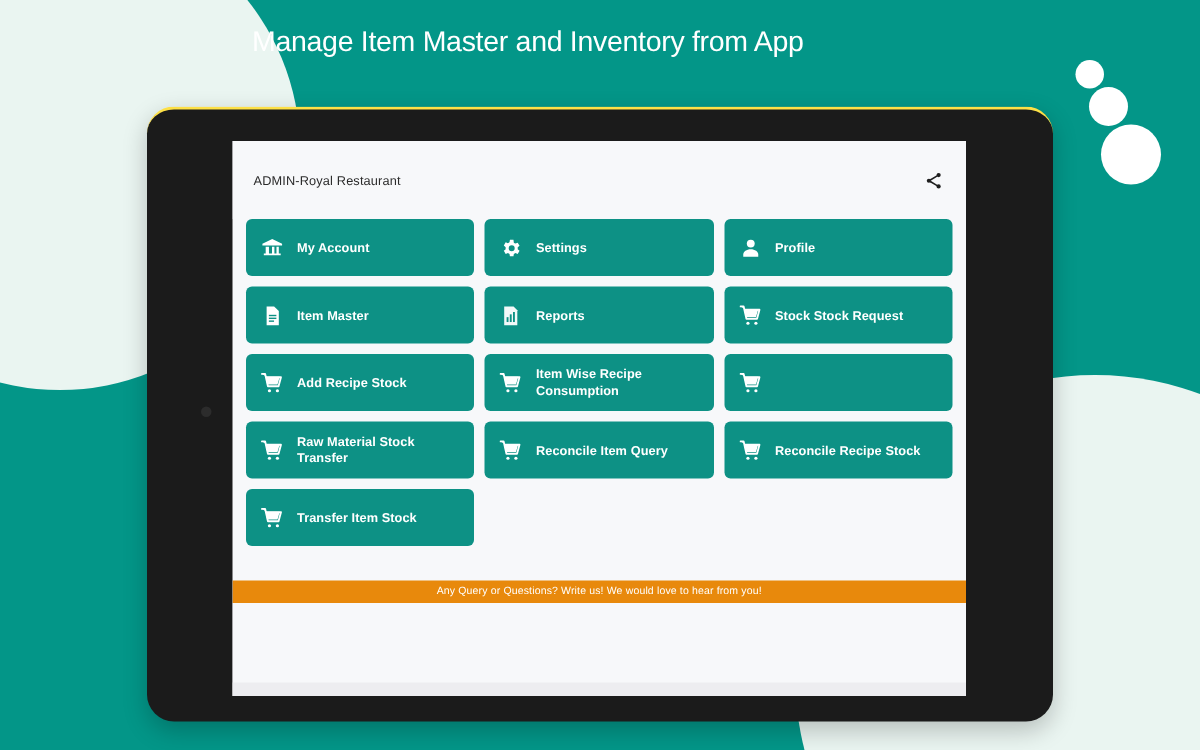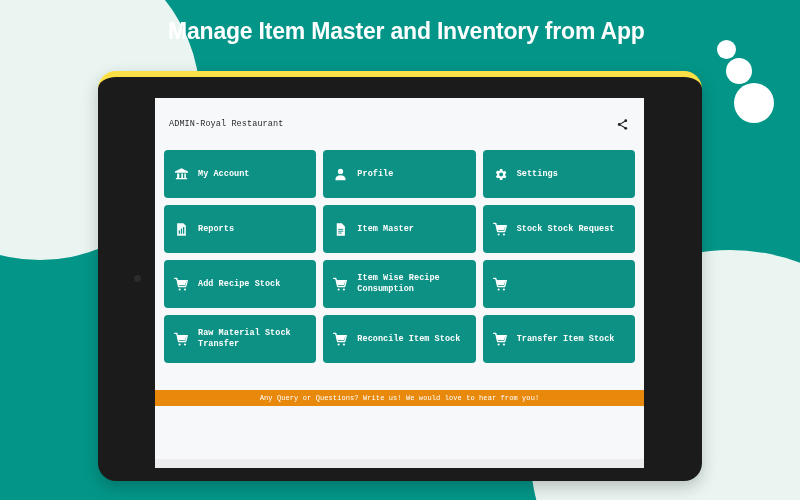--- a/index.html
+++ b/index.html
@@ -33,36 +33,35 @@
   .bubble { position: absolute; border-radius: 50%; background: #ffffff; }
   .bubble-sm { width: 19px; height: 19px; left: 717px; top: 40px; }
   .bubble-md { width: 26px; height: 26px; left: 726px; top: 58px; }
   .bubble-lg { width: 40px; height: 40px; left: 734px; top: 83px; }
 
   
   .headline {
     position: absolute;
     left: 168px; top: 18px;
     color: #ffffff;
-    font-size: 23px;
-    font-weight: bold;
+    font-size: 19px;
+    font-weight: normal;
     letter-spacing: -0.2px;
     white-space: nowrap;
   }
 
   
   .tablet {
     position: absolute;
     left: 98px; top: 71px;
     width: 604px; height: 410px;
     background: #1b1b1b;
     border-radius: 18px;
-    border-top: 6px solid #fde047;
+    border-top: 2px solid #fde047;
     box-shadow: 0 6px 16px rgba(0,0,0,0.22);
-    font-family: Liberation Mono, monospace;
   }
   .tablet-cam {
     position: absolute;
     left: 36px; top: 198px;
     width: 7px; height: 7px;
     border-radius: 50%;
     background: #2c2c2c;
   }
   .screen {
     position: absolute;
@@ -95,21 +94,21 @@
   
   .menu-grid {
     padding: 0 9px;
     display: grid;
     grid-template-columns: repeat(3, 1fr);
     gap: 7px;
   }
   .tile {
     background: #0d9185;
     border-radius: 4px;
-    height: 48px;
+    height: 38px;
     padding: 0 10px;
     display: flex;
     align-items: center;
     gap: 9px;
     color: #ffffff;
     overflow: hidden;
   }
   .tile .ico {
     flex: 0 0 auto;
     width: 15px; height: 15px;
@@ -185,59 +184,59 @@
             <span class="ico">
               <svg width="15" height="15" viewBox="0 0 24 24" fill="#ffffff">
                 <path d="M12 2 1.5 7.3V9h21V7.3L12 2Zm-7 8.5v7H3v2h18v-2h-2v-7h-2.5v7h-2.2v-7h-2.6v7H8.5v-7H5Z"></path>
               </svg>
             </span>
             <span class="lbl">My Account</span>
           </div>
           <div class="tile">
             <span class="ico">
               <svg width="15" height="15" viewBox="0 0 24 24" fill="#ffffff">
+                <path d="M19.4 13a7.6 7.6 0 0 0 0-2l2-1.6-2-3.4-2.4 1a7.6 7.6 0 0 0-1.7-1L14.9 3h-3.8l-.4 2.6c-.6.2-1.2.6-1.7 1l-2.4-1-2 3.4L6.6 11a7.6 7.6 0 0 0 0 2l-2 1.6 2 3.4 2.4-1c.5.4 1.1.8 1.7 1l.4 2.6h3.8l.4-2.6c.6-.2 1.2-.6 1.7-1l2.4 1 2-3.4-2-1.6ZM13 15.2A3.2 3.2 0 1 1 13 8.8a3.2 3.2 0 0 1 0 6.4Z"></path>
+              </svg>
+            </span>
+            <span class="lbl">Settings</span>
+          </div>
+          <div class="tile">
+            <span class="ico">
+              <svg width="15" height="15" viewBox="0 0 24 24" fill="#ffffff">
                 <circle cx="12" cy="7" r="4.2"></circle>
                 <path d="M12 13c-4.4 0-8 2.5-8 5.6V21h16v-2.4c0-3.1-3.6-5.6-8-5.6Z"></path>
               </svg>
             </span>
             <span class="lbl">Profile</span>
           </div>
           <div class="tile">
             <span class="ico">
               <svg width="15" height="15" viewBox="0 0 24 24" fill="#ffffff">
-                <path d="M19.4 13a7.6 7.6 0 0 0 0-2l2-1.6-2-3.4-2.4 1a7.6 7.6 0 0 0-1.7-1L14.9 3h-3.8l-.4 2.6c-.6.2-1.2.6-1.7 1l-2.4-1-2 3.4L6.6 11a7.6 7.6 0 0 0 0 2l-2 1.6 2 3.4 2.4-1c.5.4 1.1.8 1.7 1l.4 2.6h3.8l.4-2.6c.6-.2 1.2-.6 1.7-1l2.4 1 2-3.4-2-1.6ZM13 15.2A3.2 3.2 0 1 1 13 8.8a3.2 3.2 0 0 1 0 6.4Z"></path>
-              </svg>
-            </span>
-            <span class="lbl">Settings</span>
+                <path d="M6 2h8l5 5v15H6V2Z"></path>
+                <rect x="8.4" y="11" width="8" height="1.5" fill="#0d9185"></rect>
+                <rect x="8.4" y="14" width="8" height="1.5" fill="#0d9185"></rect>
+                <rect x="8.4" y="17" width="5.5" height="1.5" fill="#0d9185"></rect>
+              </svg>
+            </span>
+            <span class="lbl">Item Master</span>
           </div>
           <div class="tile">
             <span class="ico">
               <svg width="15" height="15" viewBox="0 0 24 24" fill="#ffffff">
                 <path d="M5 2h10l4 4v16H5V2Z" opacity="0.95"></path>
                 <rect x="7.6" y="13.5" width="2" height="5.2" fill="#0d9185"></rect>
                 <rect x="11" y="10.5" width="2" height="8.2" fill="#0d9185"></rect>
                 <rect x="14.4" y="8" width="2" height="10.7" fill="#0d9185"></rect>
               </svg>
             </span>
             <span class="lbl">Reports</span>
           </div>
           <div class="tile">
             <span class="ico">
               <svg width="15" height="15" viewBox="0 0 24 24" fill="#ffffff">
-                <path d="M6 2h8l5 5v15H6V2Z"></path>
-                <rect x="8.4" y="11" width="8" height="1.5" fill="#0d9185"></rect>
-                <rect x="8.4" y="14" width="8" height="1.5" fill="#0d9185"></rect>
-                <rect x="8.4" y="17" width="5.5" height="1.5" fill="#0d9185"></rect>
-              </svg>
-            </span>
-            <span class="lbl">Item Master</span>
-          </div>
-          <div class="tile">
-            <span class="ico">
-              <svg width="15" height="15" viewBox="0 0 24 24" fill="#ffffff">
                 <path d="M1 2h3.3l2.2 11.3h11.1L20 5H6.2"></path>
                 <path d="M1 2h3.4l3 13.2h11.3l2.6-9.6H6.3" fill="none" stroke="#ffffff" stroke-width="2" stroke-linejoin="round" stroke-linecap="round"></path>
                 <circle cx="9" cy="20" r="1.7"></circle>
                 <circle cx="17.5" cy="20" r="1.7"></circle>
               </svg>
             </span>
             <span class="lbl">Stock Stock Request</span>
           </div>
           <div class="tile">
             <span class="ico">
@@ -284,21 +283,32 @@
           </div>
           <div class="tile">
             <span class="ico">
               <svg width="15" height="15" viewBox="0 0 24 24" fill="#ffffff">
                 <path d="M1 2h3.3l2.2 11.3h11.1L20 5H6.2"></path>
                 <path d="M1 2h3.4l3 13.2h11.3l2.6-9.6H6.3" fill="none" stroke="#ffffff" stroke-width="2" stroke-linejoin="round" stroke-linecap="round"></path>
                 <circle cx="9" cy="20" r="1.7"></circle>
                 <circle cx="17.5" cy="20" r="1.7"></circle>
               </svg>
             </span>
-            <span class="lbl">Reconcile Item Stock</span>
+            <span class="lbl">Reconcile Item Query</span>
+          </div>
+          <div class="tile">
+            <span class="ico">
+              <svg width="15" height="15" viewBox="0 0 24 24" fill="#ffffff">
+                <path d="M1 2h3.3l2.2 11.3h11.1L20 5H6.2"></path>
+                <path d="M1 2h3.4l3 13.2h11.3l2.6-9.6H6.3" fill="none" stroke="#ffffff" stroke-width="2" stroke-linejoin="round" stroke-linecap="round"></path>
+                <circle cx="9" cy="20" r="1.7"></circle>
+                <circle cx="17.5" cy="20" r="1.7"></circle>
+              </svg>
+            </span>
+            <span class="lbl">Reconcile Recipe Stock</span>
           </div>
           <div class="tile">
             <span class="ico">
               <svg width="15" height="15" viewBox="0 0 24 24" fill="#ffffff">
                 <path d="M1 2h3.3l2.2 11.3h11.1L20 5H6.2"></path>
                 <path d="M1 2h3.4l3 13.2h11.3l2.6-9.6H6.3" fill="none" stroke="#ffffff" stroke-width="2" stroke-linejoin="round" stroke-linecap="round"></path>
                 <circle cx="9" cy="20" r="1.7"></circle>
                 <circle cx="17.5" cy="20" r="1.7"></circle>
               </svg>
             </span>

